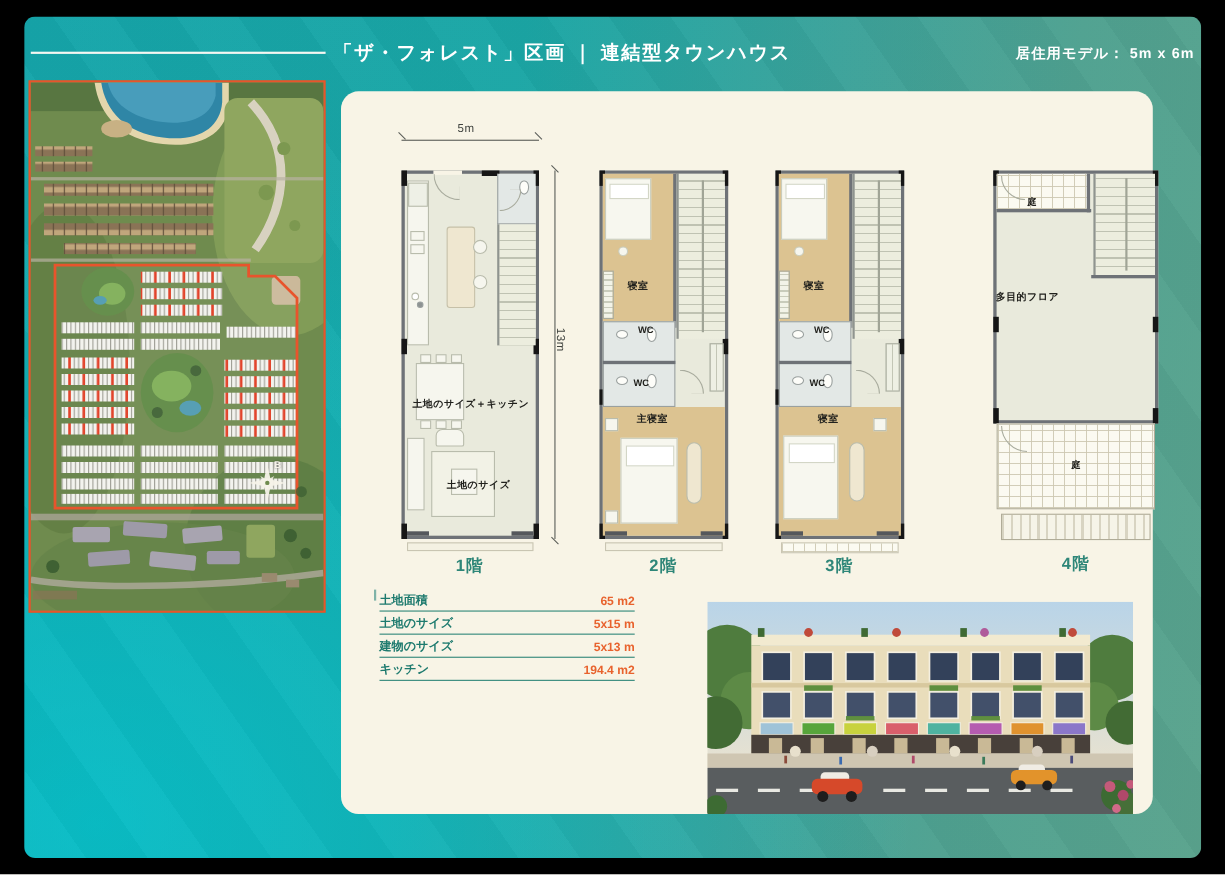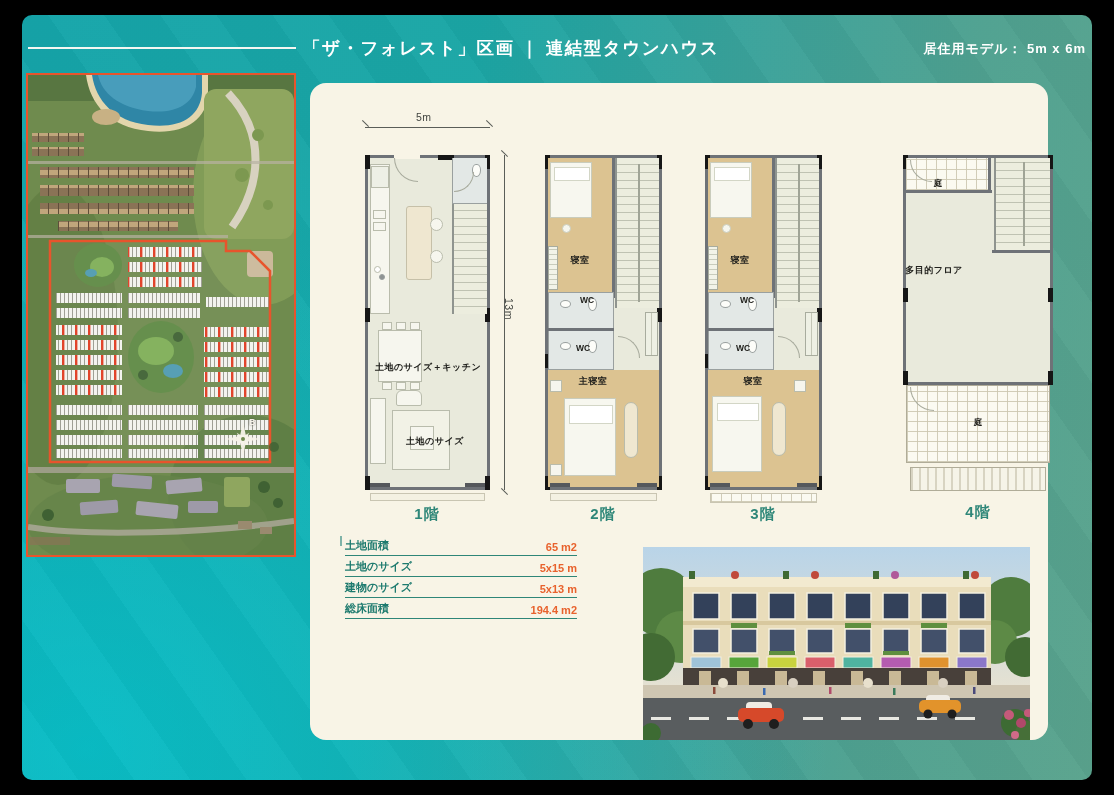--- a/index.html
+++ b/index.html
@@ -398,21 +398,21 @@
       </div>
       <div class="spec-row">
         <span class="lab">土地のサイズ</span>
         <span class="val">5x15 m</span>
       </div>
       <div class="spec-row">
         <span class="lab">建物のサイズ</span>
         <span class="val">5x13 m</span>
       </div>
       <div class="spec-row">
-        <span class="lab">総床面積</span>
+        <span class="lab">キッチン</span>
         <span class="val">194.4 m2</span>
       </div>
     </div>
 
     <div id="render">
       <svg width="387" height="193" viewBox="0 0 387 193">
         <defs>
           <linearGradient id="sky" x1="0" y1="0" x2="0" y2="1">
             <stop offset="0" stop-color="#b9d4e8"></stop>
               <stop offset="1" stop-color="#e8e2d0"></stop>

